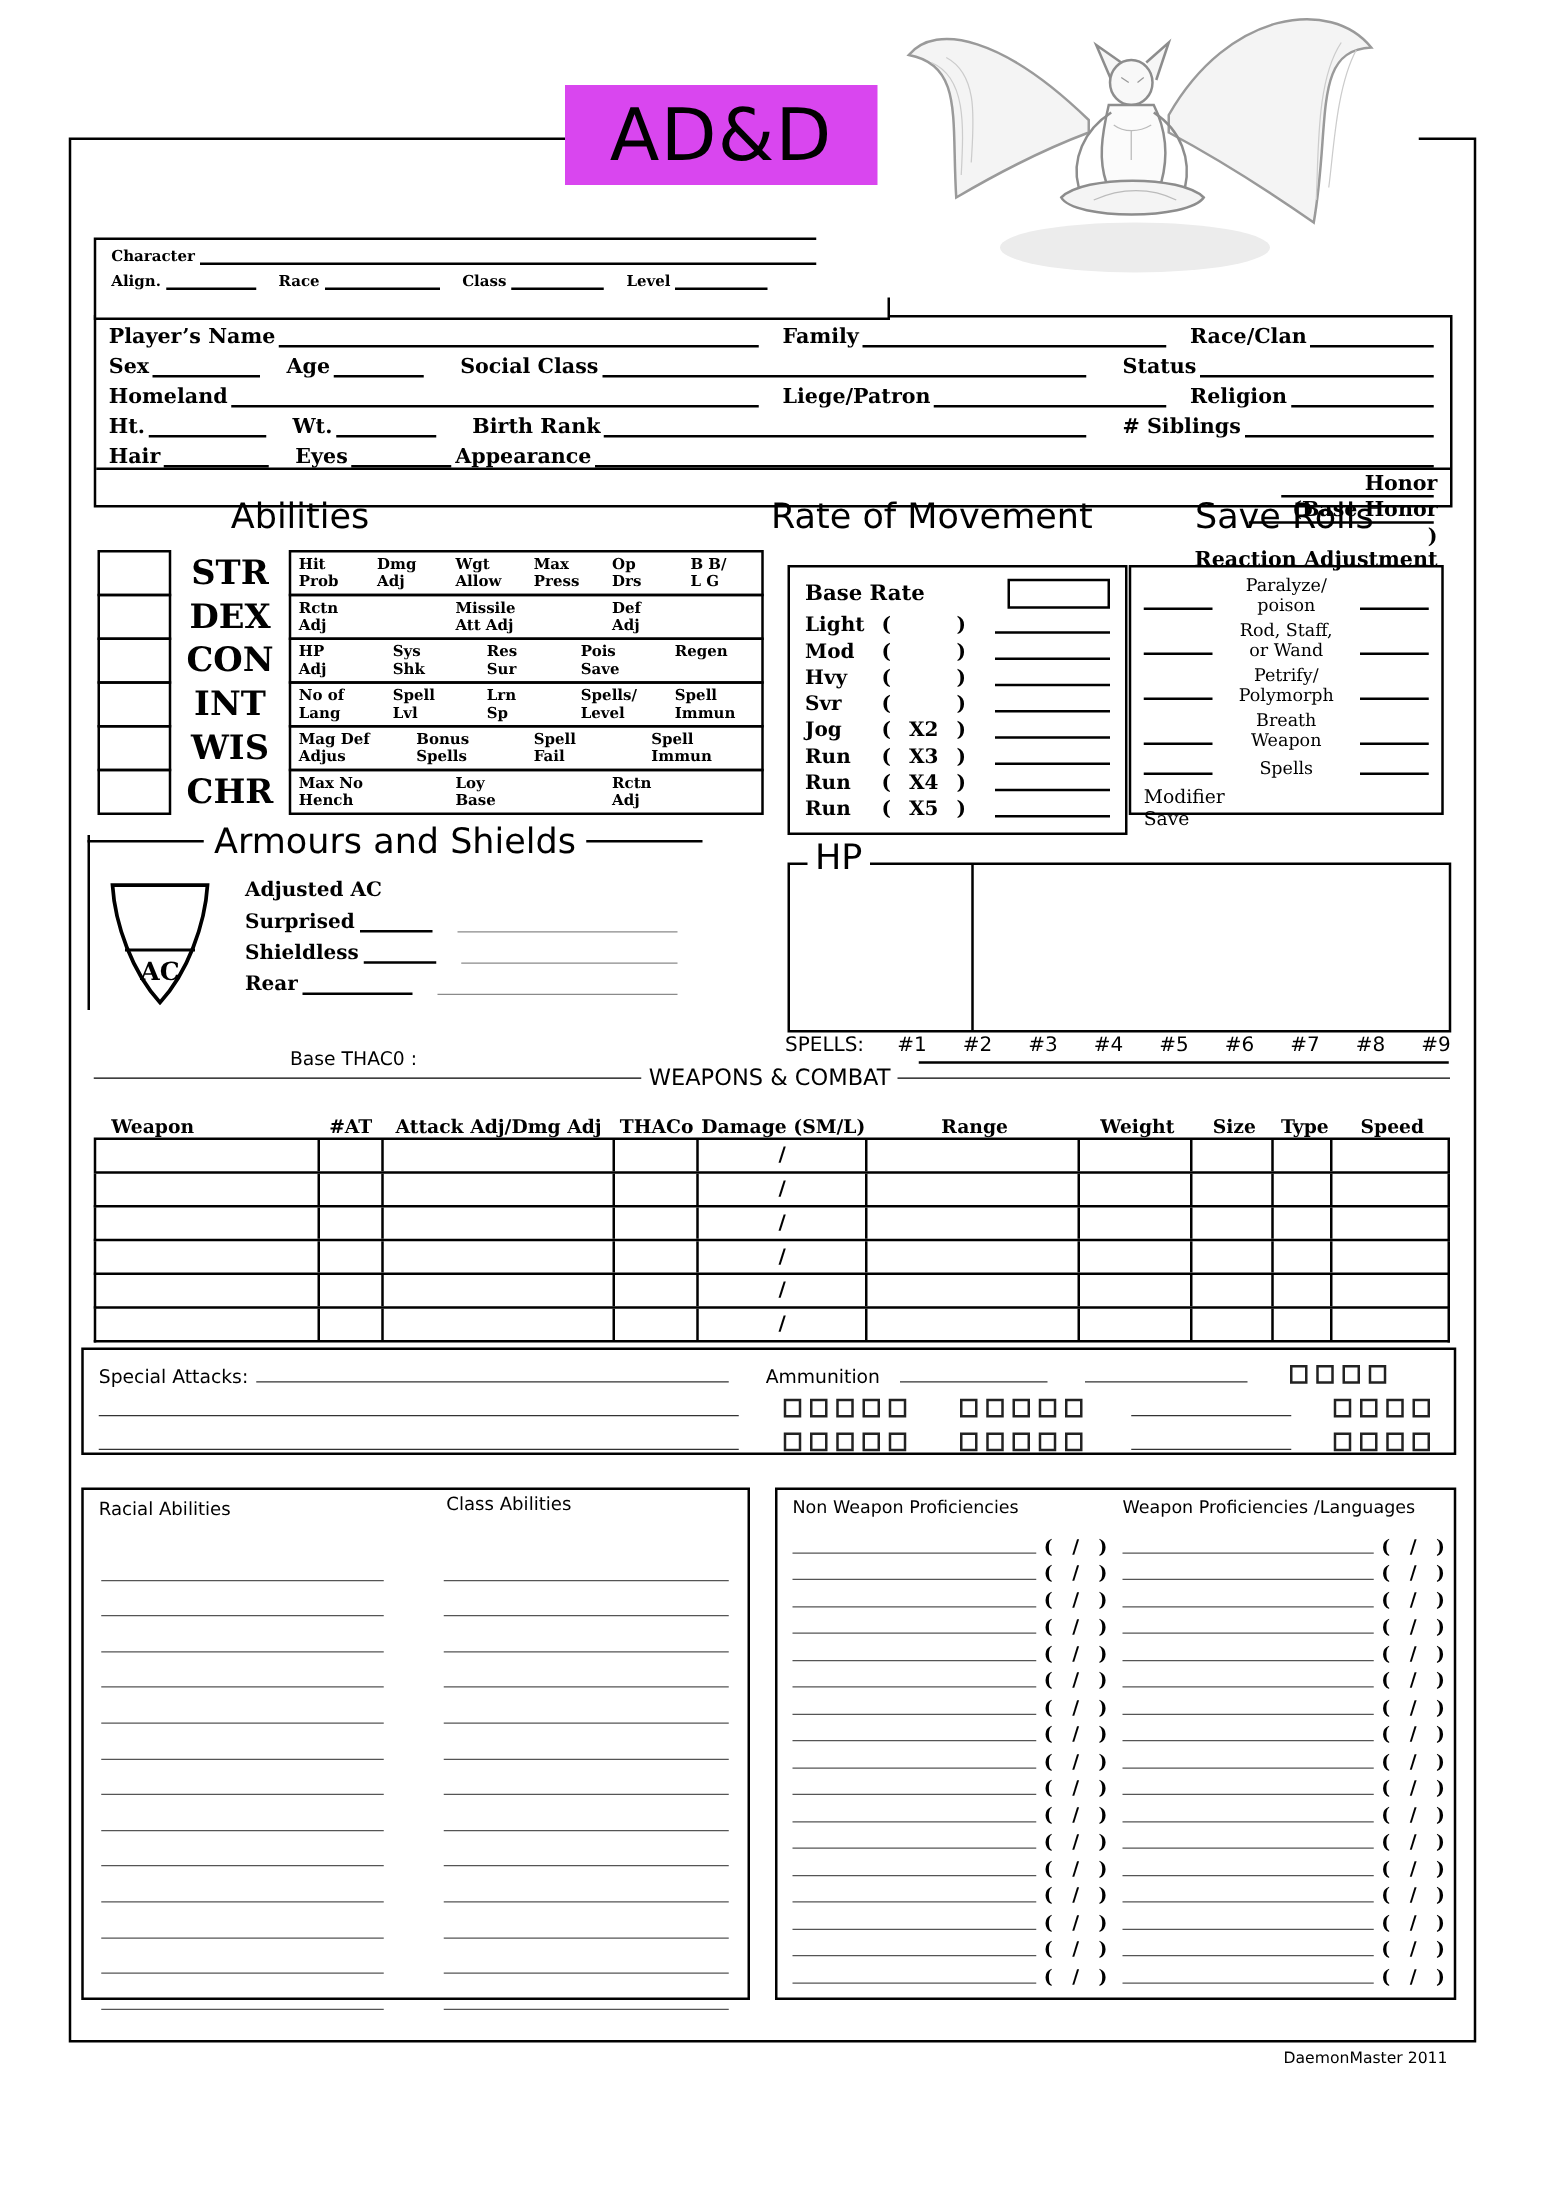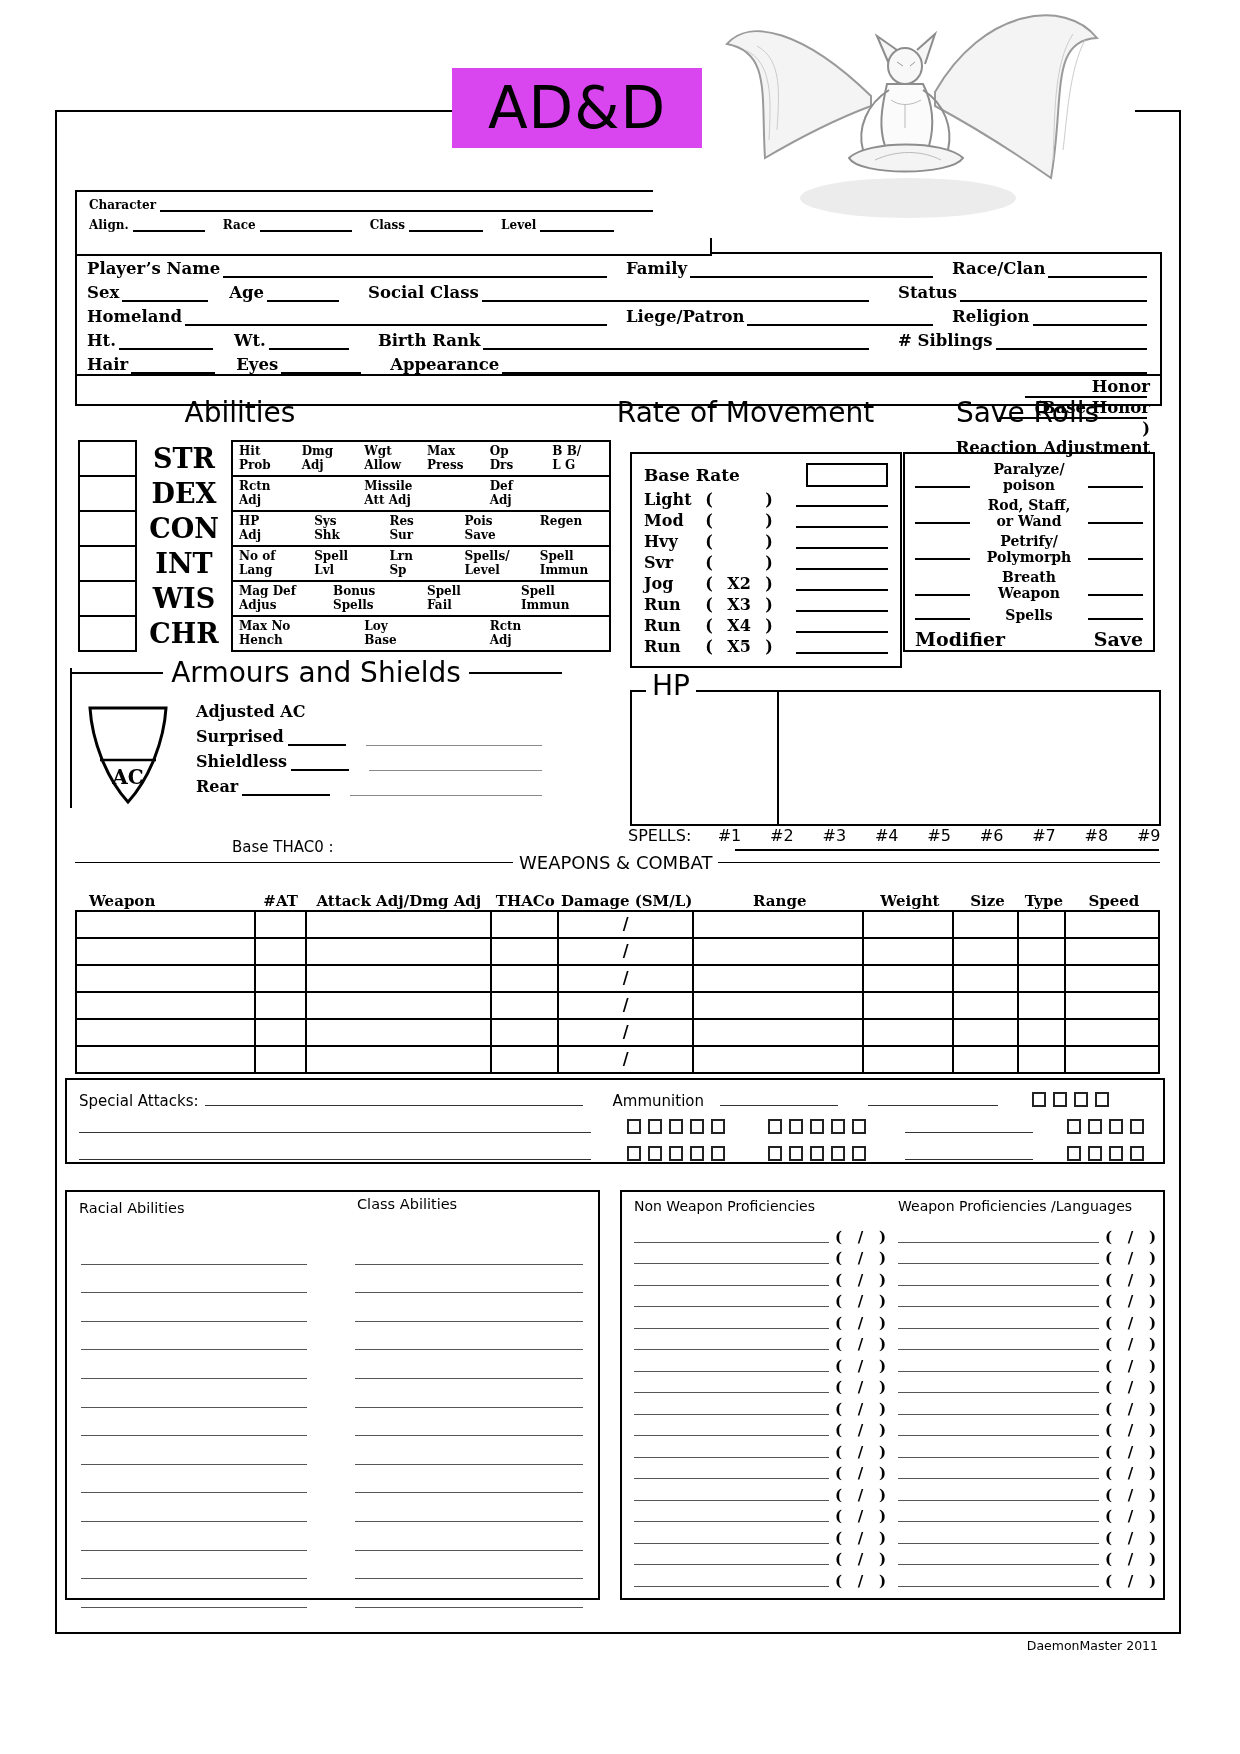--- a/index.html
+++ b/index.html
@@ -40,23 +40,23 @@
   #base-rate-rect{width:78px;height:20px;border:2px solid #000;margin-left:auto;margin-right:2px;}
   .mv-row{display:flex;align-items:flex-end;height:21px;font-size:16px;font-weight:bold;}
   .mv-label{width:52px;}
   .mv-paren{width:26px;text-align:center;}
   .mv-mult{width:34px;text-align:center;}
   .mv-line{flex:1;max-width:92px;border-bottom:2px solid #000;height:13px;margin-left:14px;margin-bottom:2px;}
   
   #saves-box{left:903px;top:452px;width:252px;height:200px;border:2px solid #000;padding:5px 10px 2px 10px;box-sizing:border-box;}
   .sv-row{display:flex;align-items:flex-end;min-height:36px;}
   .sv-line{width:55px;border-bottom:2px solid #000;height:10px;margin-bottom:7px;}
-  .sv-label{flex:1;text-align:center;font-size:14px;font-weight:bold;line-height:1.15;white-space:pre-line;align-self:center;}
+  .sv-label{flex:1;text-align:center;font-size:14px;font-weight:normal;line-height:1.15;white-space:pre-line;align-self:center;}
   .sv-row:nth-child(5){min-height:24px;}
-  .sv-foot{display:flex;justify-content:space-between;font-size:19px;font-weight:bold;margin-top:1px;}
+  .sv-foot{display:flex;justify-content:space-between;font-size:15px;font-weight:normal;margin-top:1px;flex-direction:column;}
   
   #armour-title-row{left:70px;top:656px;width:492px;display:flex;align-items:center;}
   .hline{border-top:2px solid #000;flex:1;height:0;}
   #armour-title-row .sec-title{margin:0 8px;}
   #armour-vline{left:70px;top:668px;width:2px;height:140px;background:#000;}
   #shield{left:86px;top:700px;width:84px;height:108px;}
   .arm-label{font-size:16px;font-weight:bold;}
   .arm-row{display:flex;align-items:flex-end;position:absolute;left:196px;width:346px;font-size:16px;font-weight:bold;}
   .arm-row .uline{height:12px;}
   .arm-row .glong{flex:1;border-bottom:1px solid #8a8a8a;height:10px;margin-left:20px;}
@@ -202,21 +202,21 @@
       <span class="grp" style="flex:1;padding-left:26px">
         <span># Siblings</span>
         <span class="uline" style="flex:1"></span>
       </span>
     </div>
     <div class="bio-row">
       <span>Hair</span>
       <span class="uline" style="width:84px"></span>
       <span style="margin-left:18px">Eyes</span>
       <span class="uline" style="width:80px"></span>
-      <span style="margin-left:26px">Appearance</span>
+      <span style="">Appearance</span>
       <span class="uline" style="flex:1"></span>
     </div>
     <div class="bio-row" id="bio-r6">
       <span>Honor</span>
       <span class="uline" style="width:122px"></span>
       <span style="margin-left:14px">(Base Honor</span>
       <span class="uline" style="width:148px"></span>
       <span>)</span>
       <span style="margin-left:30px">Reaction Adjustment</span>
       <span class="uline" style="flex:1"></span>

